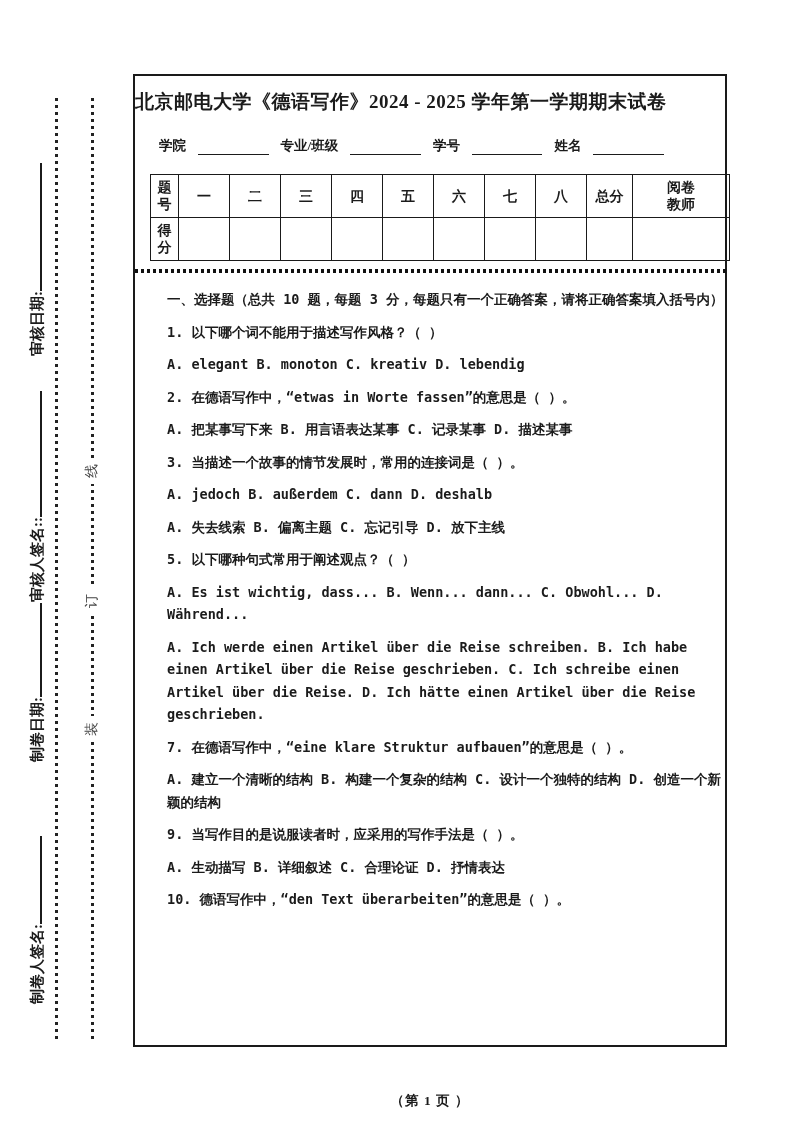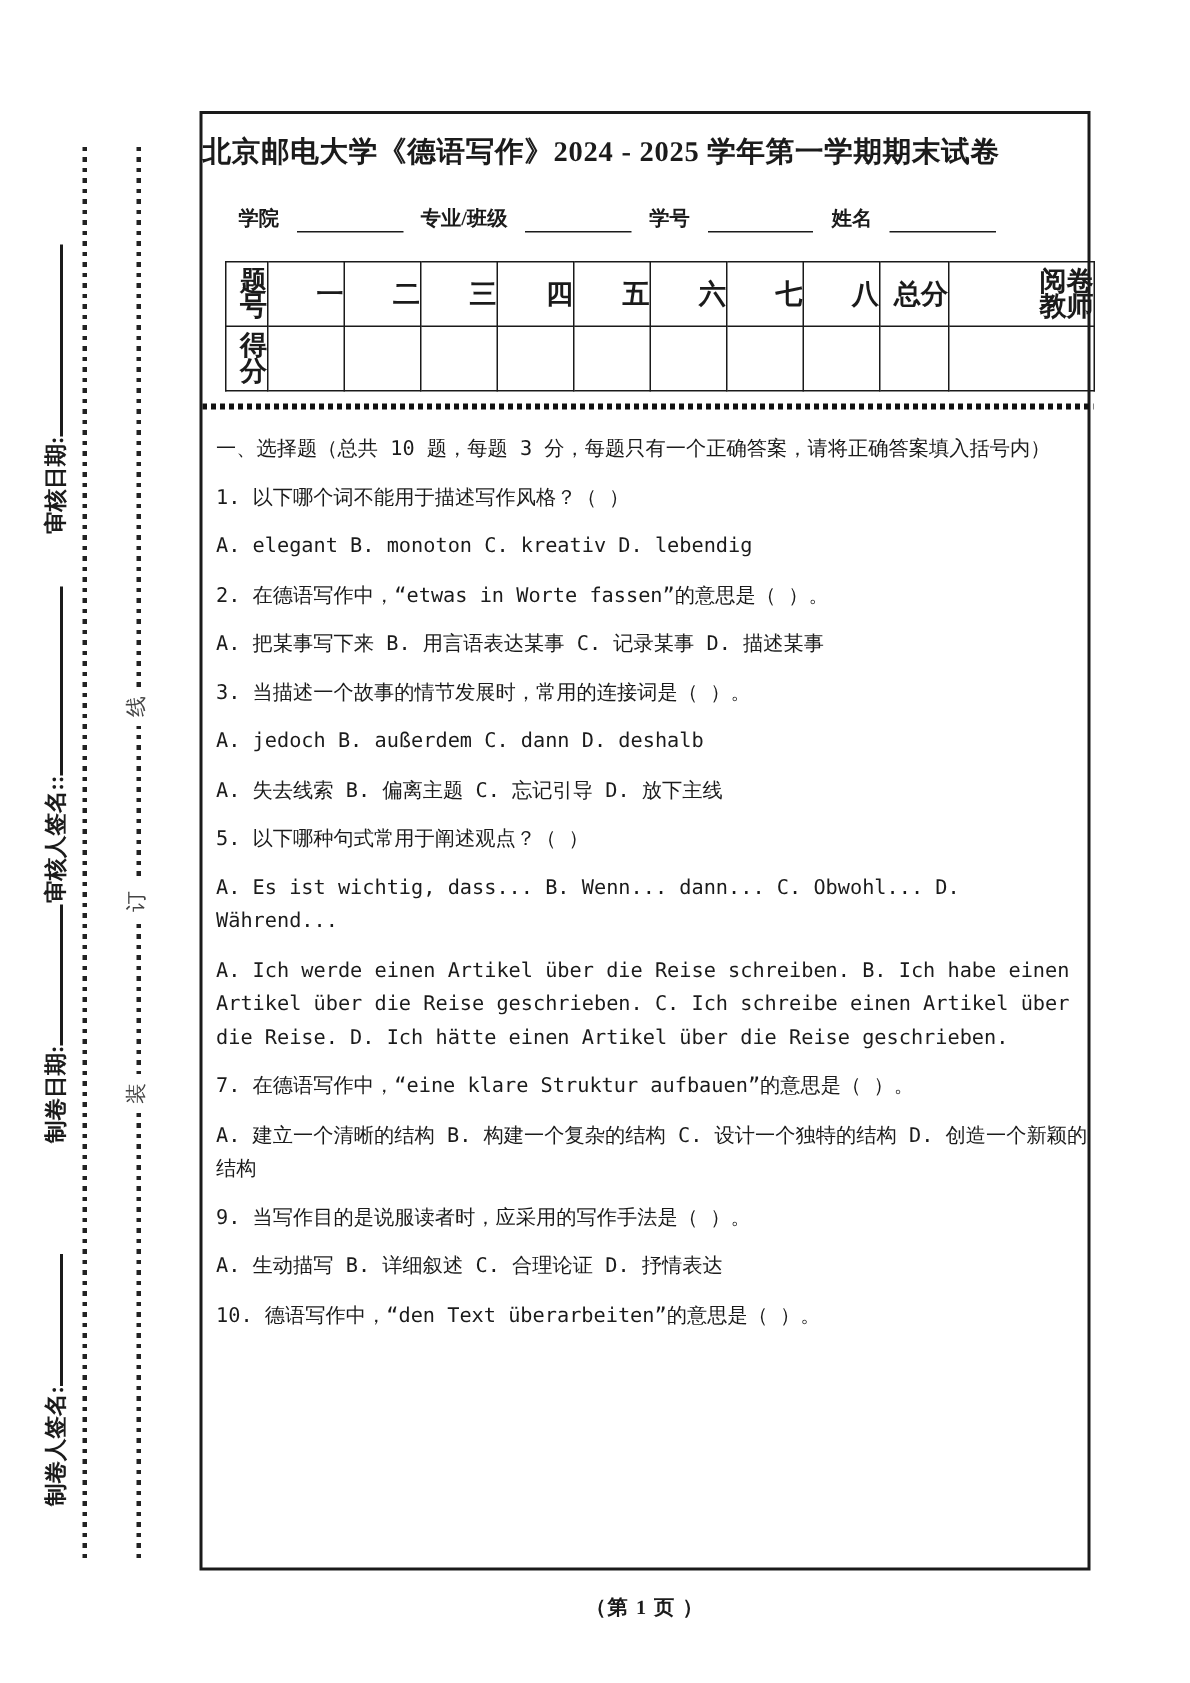--- a/index.html
+++ b/index.html
@@ -45,42 +45,42 @@
   .fields-row{
     display:flex;align-items:flex-end;margin:22px 0 0 24px;width:505px;
     font-size:13.5px;font-weight:600;gap:12px;
   }
   .fields-row .flabel{white-space:nowrap;}
   .fields-row .fblank{display:inline-block;width:88px;border-bottom:1.5px solid #1b1b1b;height:15px;flex:1 1 auto;}
 
   table.score{
     position:absolute;left:15px;top:98px;width:577px;
     border-collapse:collapse;table-layout:fixed;
-    font-size:18px;font-weight:600;text-align:right;
+    font-size:14px;font-weight:600;text-align:center;
   }
   table.score th,table.score td{
     border:1.6px solid #1a1a1a;height:43px;padding:0;font-weight:600;
     white-space:pre-line;line-height:17px;box-sizing:border-box;
   }
 
   .dotted-sep{
     position:absolute;left:0;top:193px;width:594px;height:4px;
     background:repeating-linear-gradient(to right,#111 0 3px,transparent 3px 6px);
   }
 
   .body-text{
     position:absolute;left:0;top:212px;width:594px;box-sizing:border-box;
-    padding:0 4px 0 9px;
+    padding:0 4px 0 32px;
     font-family:"DejaVu Sans Mono", monospace;
-    font-size:13.5px;line-height:22.5px;
+    font-size:13.5px;line-height:22.5px;font-weight:bold;
   }
   .body-text p{margin:0 0 10px 0;}
 
   .page-footer{
-    position:absolute;left:133px;top:1063px;width:594px;text-align:center;
+    position:absolute;left:133px;top:1092px;width:594px;text-align:center;
     font-size:13.5px;font-weight:700;letter-spacing:1px;
   }
 </style>
 </head>
 <body>
 
 <div class="page">
 
   <aside>
     <div class="side-unit u1">

